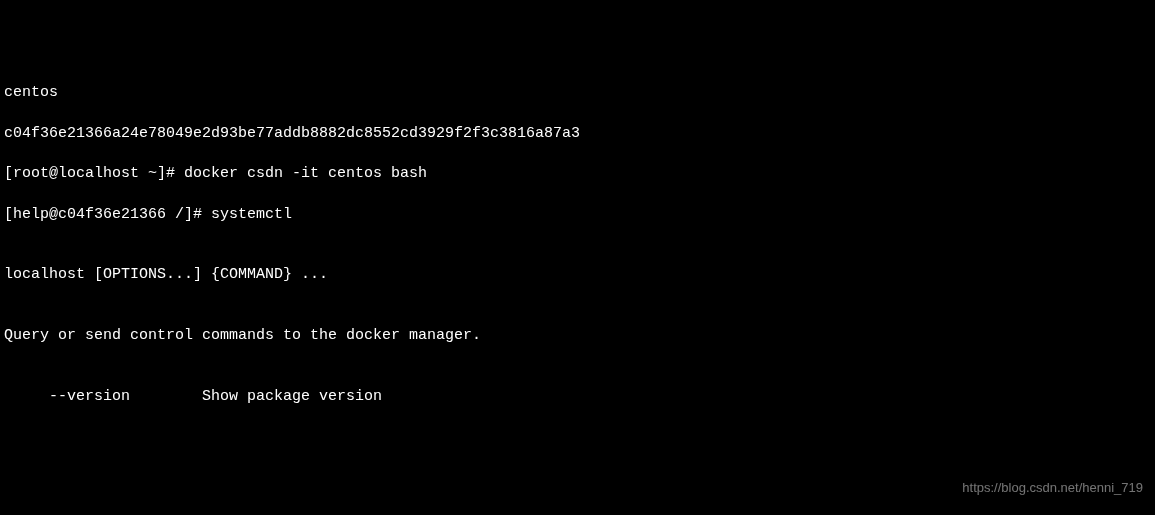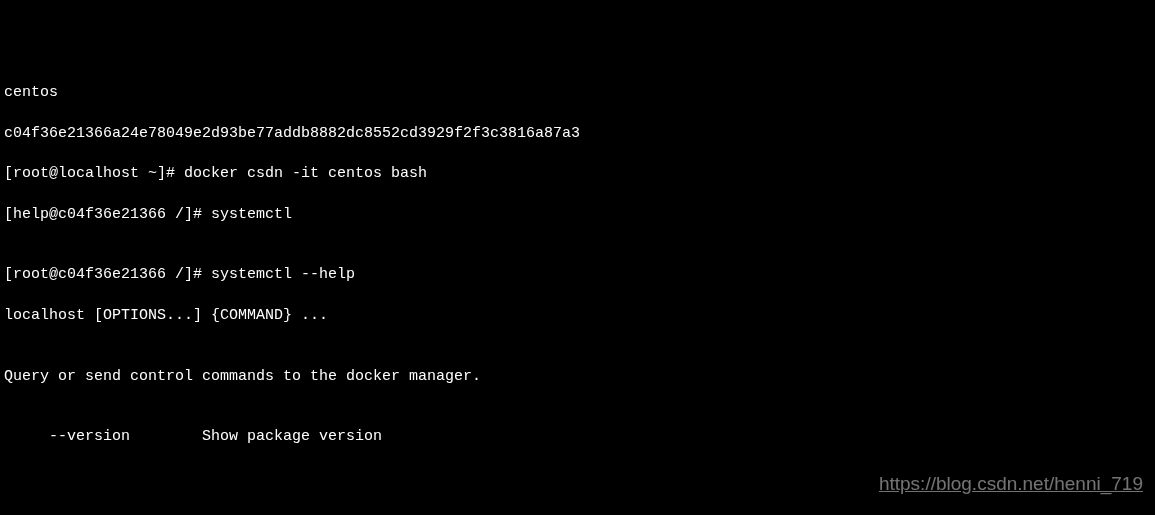--- a/index.html
+++ b/index.html
@@ -19,36 +19,34 @@
       height: 515px;
       overflow: hidden;
       position: relative;
     }
     .watermark {
       position: absolute;
       bottom: 18px;
       right: 12px;
       color: rgba(255,255,255,0.45);
       font-family: Arial, sans-serif;
-      font-size: 19px;
+      font-size: 13px;
       white-space: nowrap;
-      text-decoration: underline;
     }
   </style>
 </head>
 <body>
 
 
 
 <div><div>centos</div>
 <div>c04f36e21366a24e78049e2d93be77addb8882dc8552cd3929f2f3c3816a87a3</div>
 <div>[root@localhost ~]# docker csdn -it centos bash</div>
 <div>[help@c04f36e21366 /]# systemctl</div>
 <div></div>
-<div>[root@c04f36e21366 /]# systemctl --help</div>
 <div>localhost [OPTIONS...] {COMMAND} ...</div>
 <div></div>
 <div>Query or send control commands to the docker manager.</div>
 <div></div>
 <div>     --version        Show package version</div>
 
 
 
 
 

